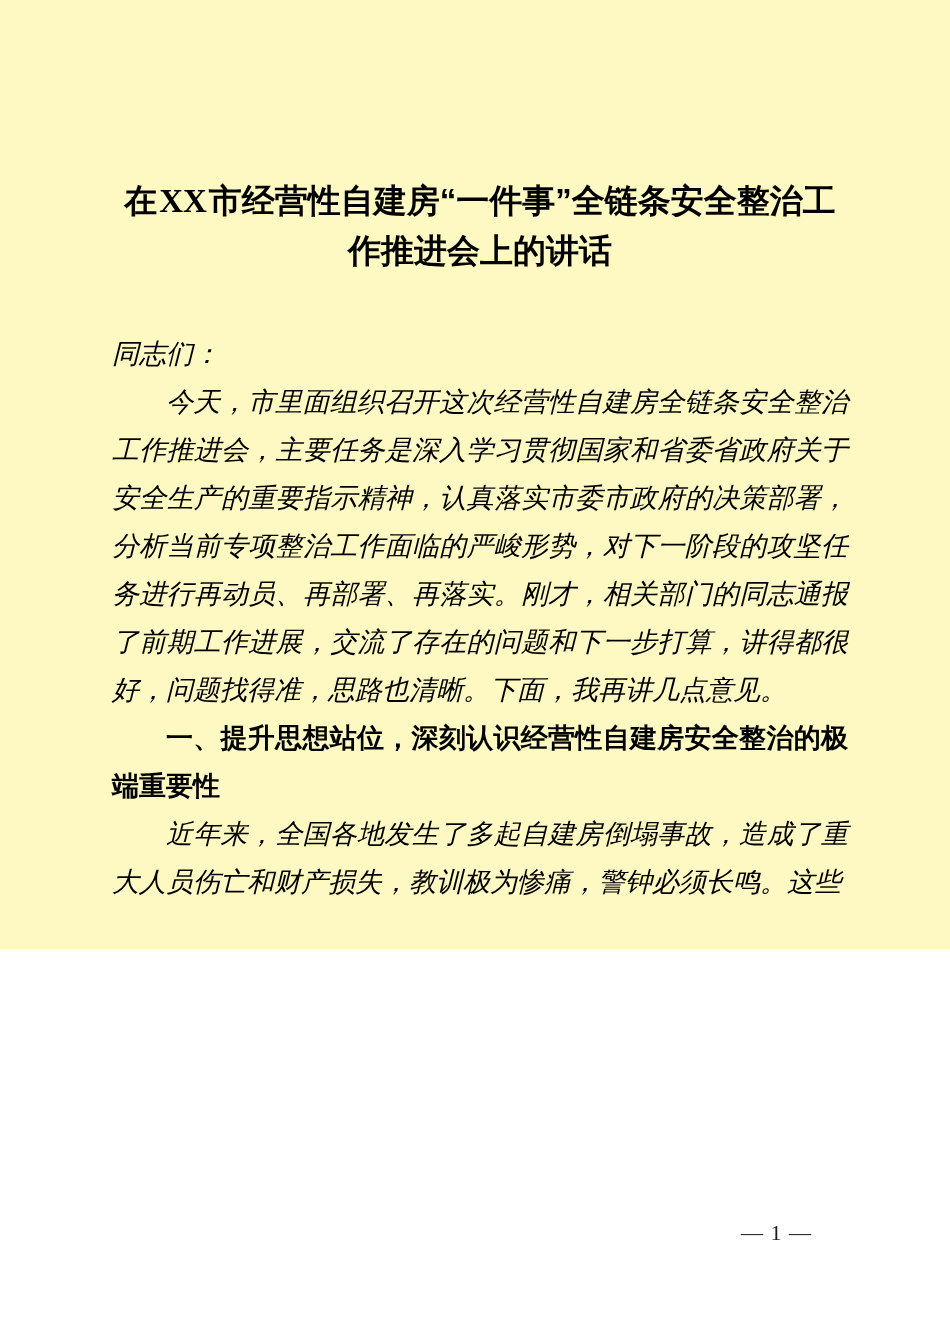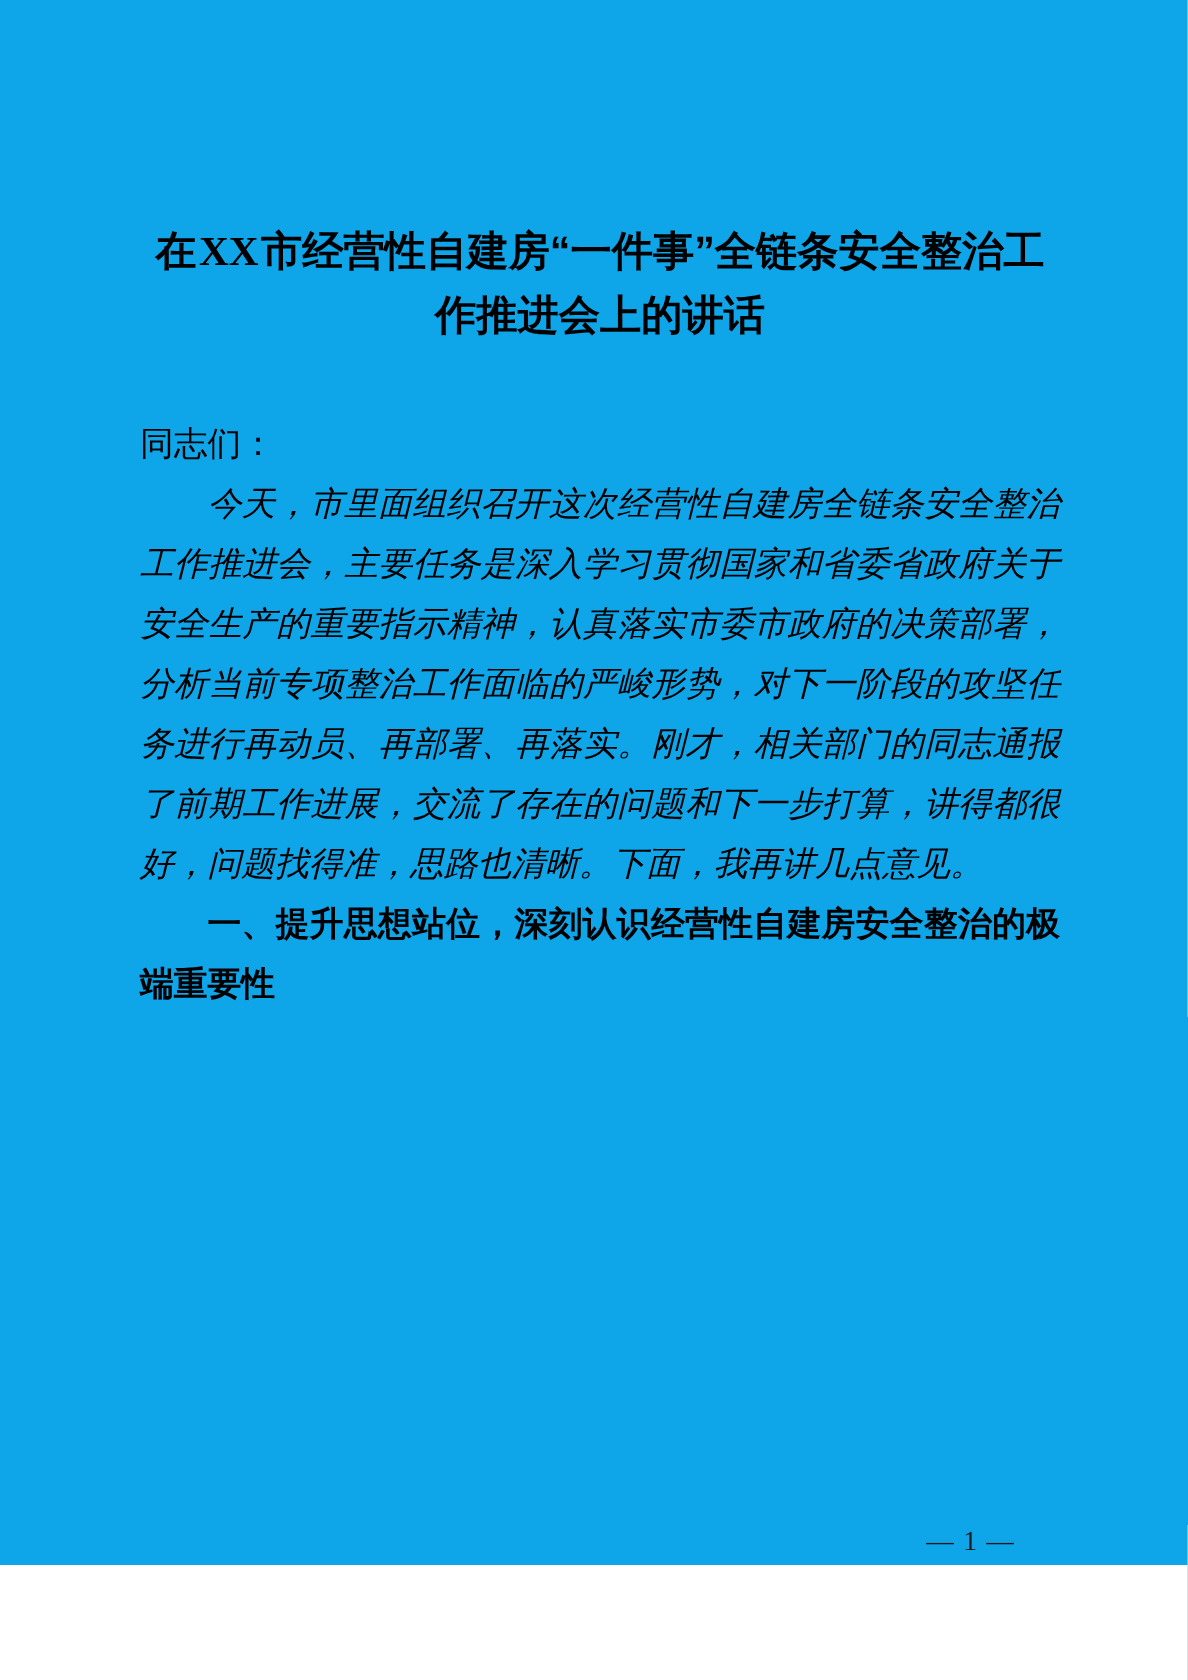--- a/index.html
+++ b/index.html
@@ -15,23 +15,23 @@
     font-family: "Liberation Sans", "DejaVu Sans", sans-serif;
     color: #000000;
     -webkit-font-smoothing: antialiased;
   }
 
   .page {
     position: absolute;
     left: 0;
     top: 0;
     width: 950px;
-    height: 1252px;
+    height: 949px;
     box-sizing: border-box;
-    background: #0ea5e9;
+    background: #fef9c3;
   }
 
   .doc-body {
     position: absolute;
     left: 112px;
     top: 0;
     width: 736px;
   }
 
   
@@ -56,20 +56,21 @@
   
   .salutation {
     margin: 0;
     padding: 0;
     padding-top: 55px;
     font-size: 27px;
     line-height: 48px;
     text-align: justify;
     text-align-last: left;
     word-break: break-all;
+    font-style: italic;
   }
 
   
   .para {
     margin: 0;
     padding: 0;
     font-size: 27px;
     line-height: 48px;
     text-indent: 2em;
     text-align: justify;
@@ -115,18 +116,19 @@
 
     <h1 class="doc-title"><span>在</span><span class="latin">XX</span><span>市经营性自建房“一件事”全链条安全整治工作推进会上的讲话</span></h1>
 
     <p class="salutation">同志们：</p>
 
     <p class="para">今天，市里面组织召开这次经营性自建房全链条安全整治工作推进会，主要任务是深入学习贯彻国家和省委省政府关于安全生产的重要指示精神，认真落实市委市政府的决策部署，分析当前专项整治工作面临的严峻形势，对下一阶段的攻坚任务进行再动员、再部署、再落实。刚才，相关部门的同志通报了前期工作进展，交流了存在的问题和下一步打算，讲得都很好，问题找得准，思路也清晰。下面，我再讲几点意见。</p>
 
     <p class="heading">一、提升思想站位，深刻认识经营性自建房安全整治的极端重要性</p>
 
 
+    <p class="para">近年来，全国各地发生了多起自建房倒塌事故，造成了重大人员伤亡和财产损失，教训极为惨痛，警钟必须长鸣。这些</p>
 
   </div>
 
   <div class="page-footer">— 1 —</div>
 
 </div>
 
 </body></html>

